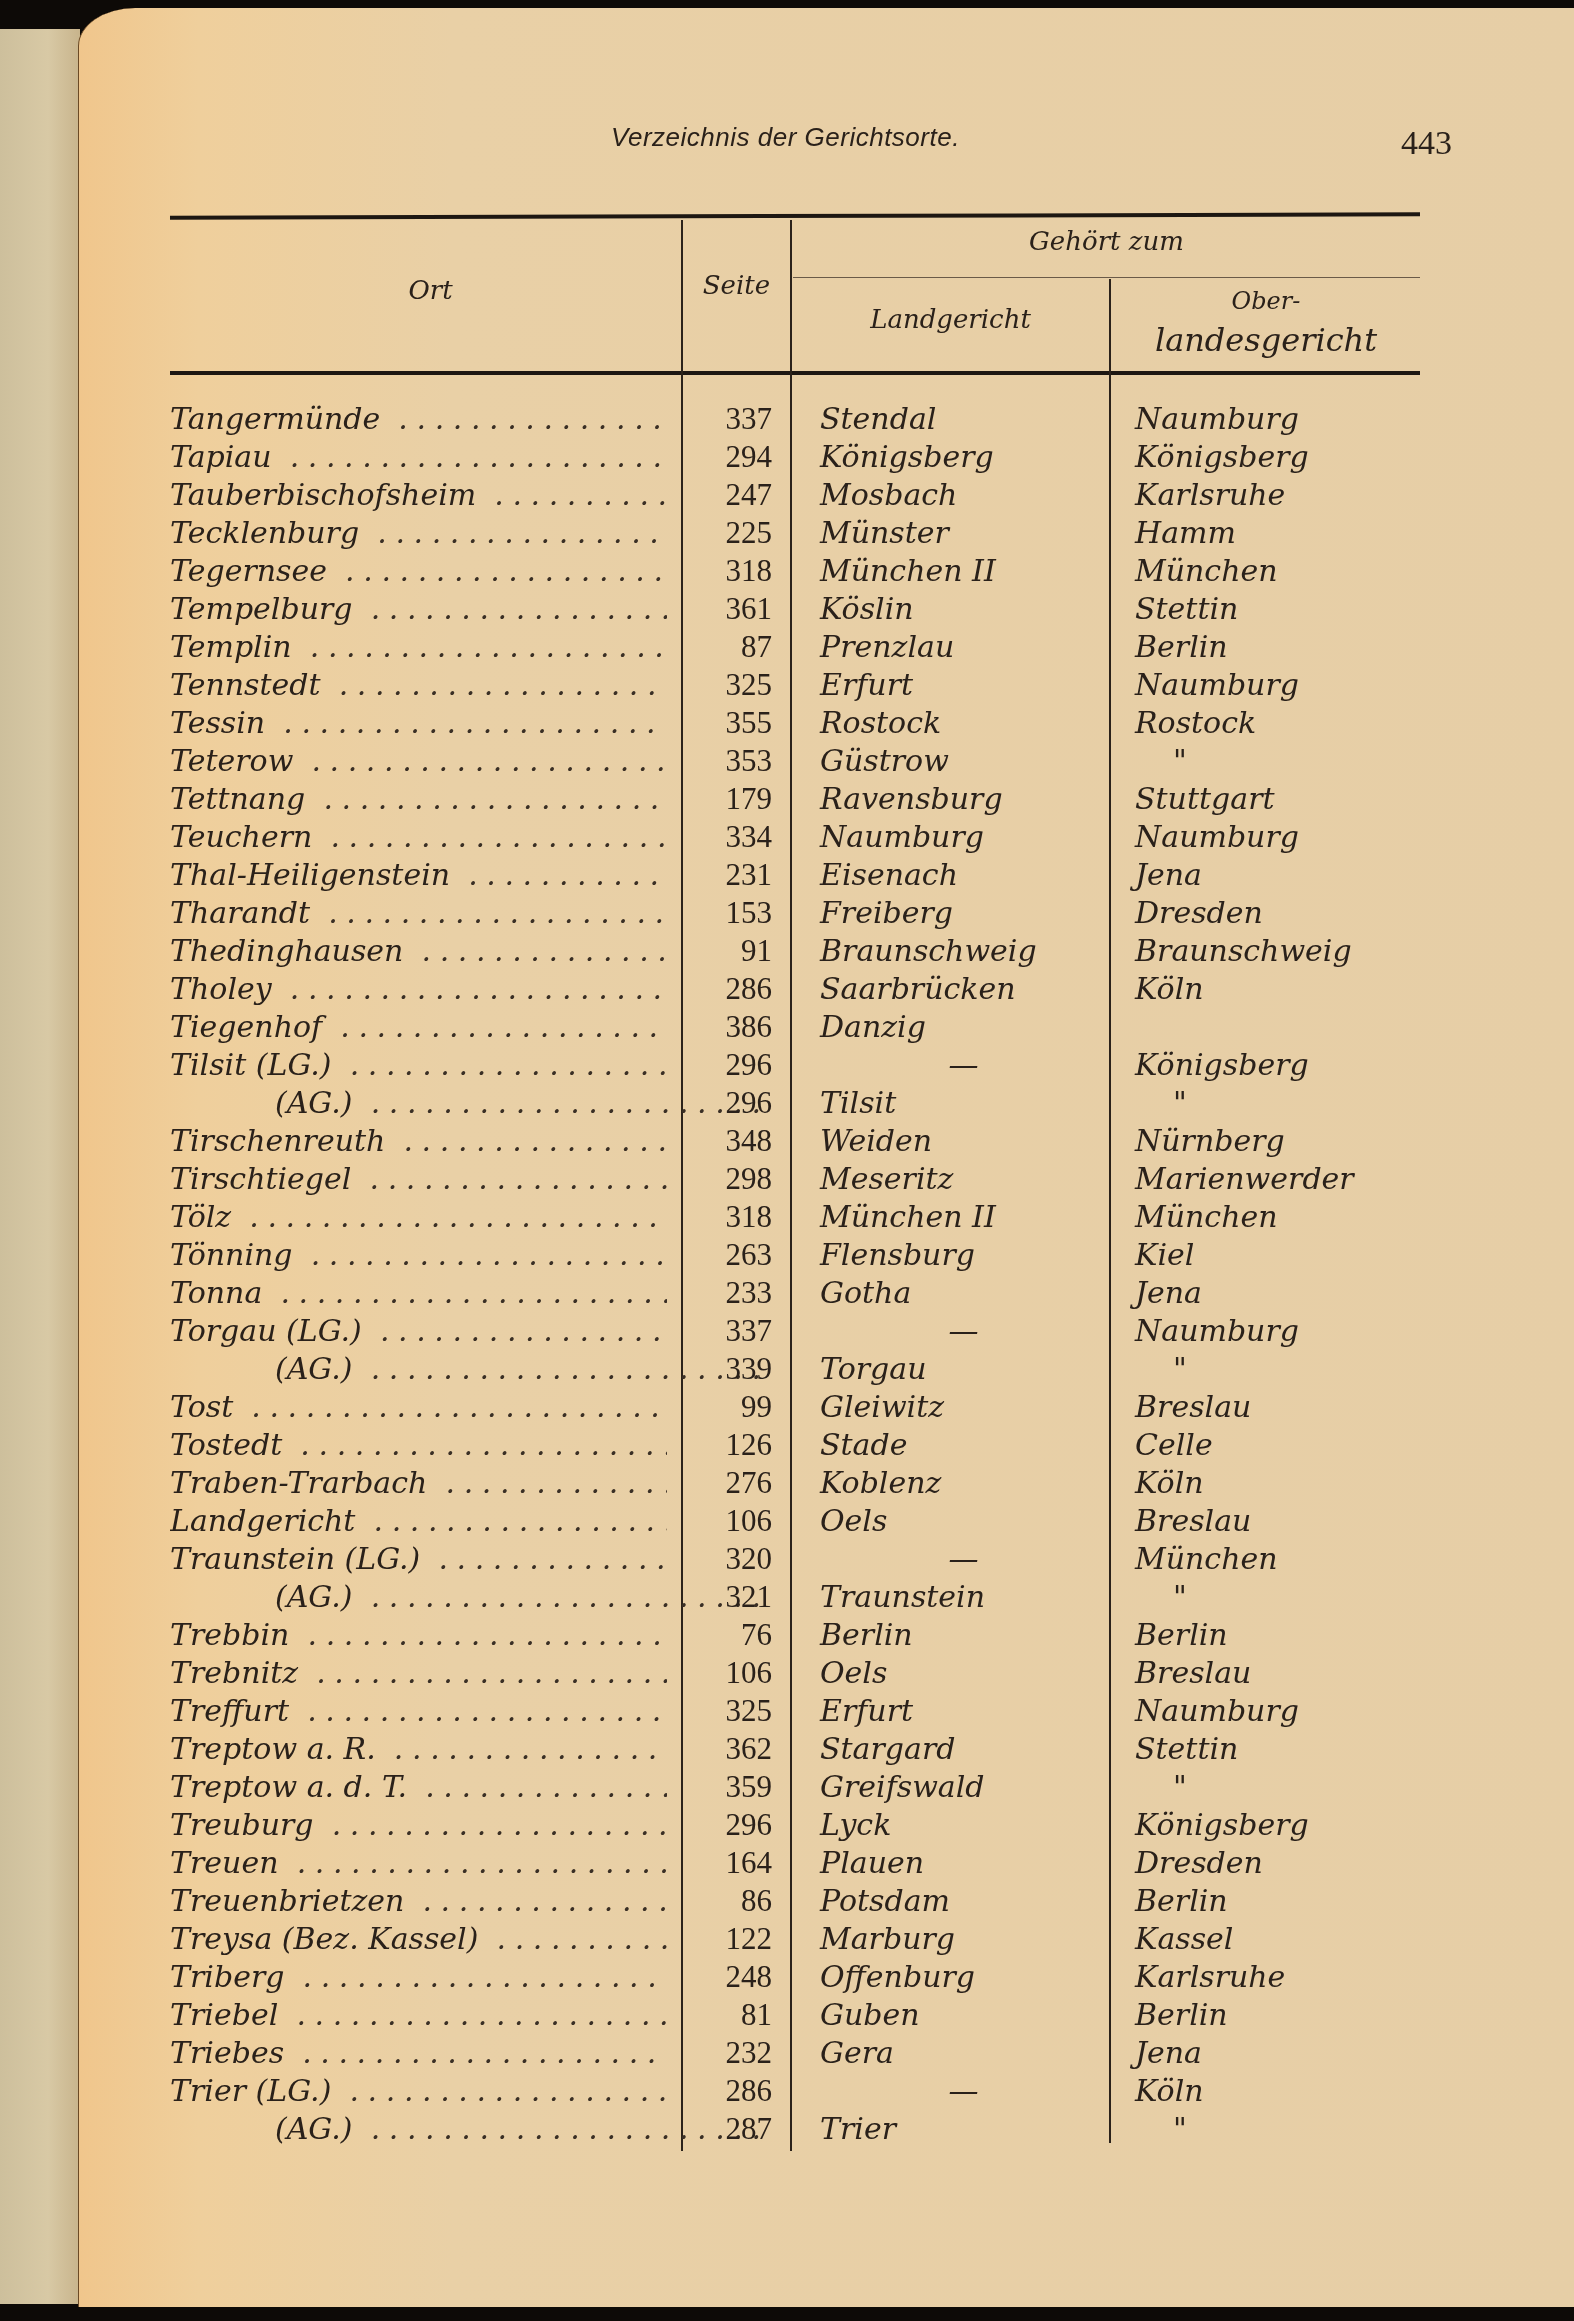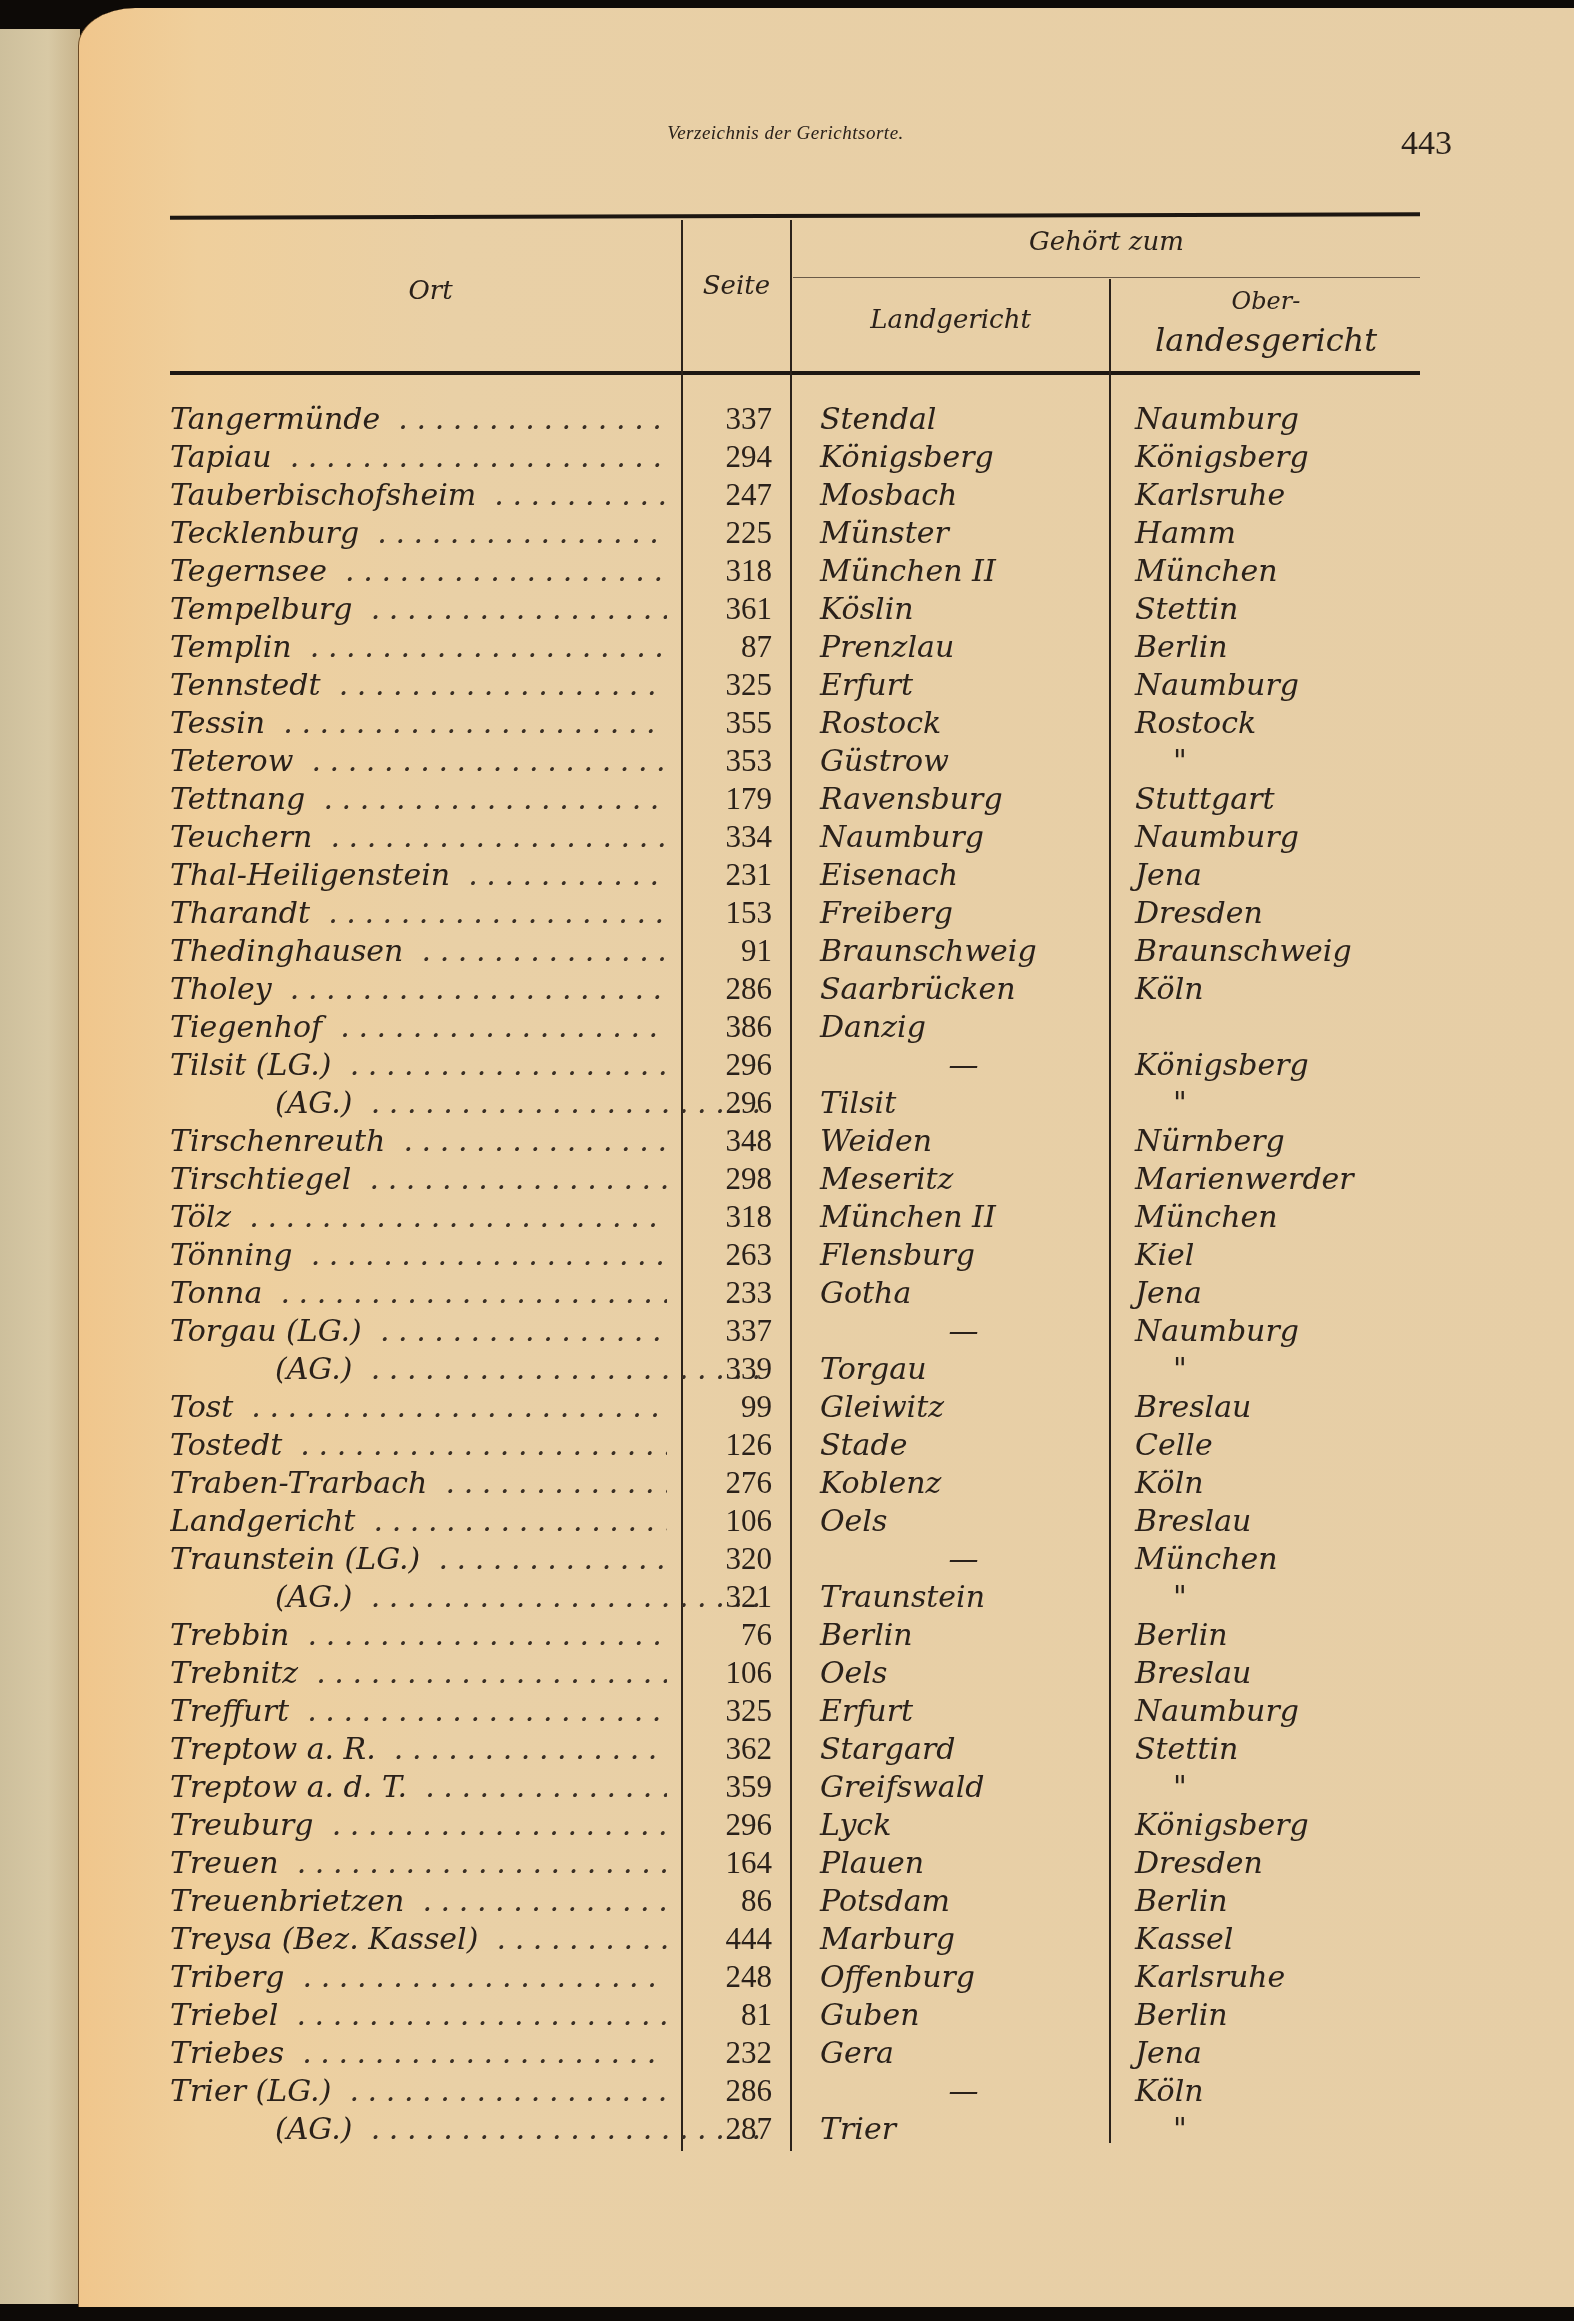--- a/index.html
+++ b/index.html
@@ -16,21 +16,21 @@
     border-radius:0 0 0 0;
   }
   .page {
     position:absolute; left:78px; top:7.6px; width:1496px; height:2299px;
     background:linear-gradient(90deg,#f0c68c 0%,#efcf9c 8%,#e9d0a6 25%,#e6cea6 100%);
     border-top-left-radius:57px 38px;
     border-left:1.9px solid #6b4a25;
   }
   .running-head {
     position:absolute; left:585px; top:122px; width:401px;
-    font-family:Liberation Serif, serif; font-size:19px; font-style:italic;
+    font-family:Liberation Sans, sans-serif; font-size:26px; font-style:italic;
     text-align:center; letter-spacing:0.5px;
   }
   .page-number {
     position:absolute; left:1355px; top:124px;
     font-family:"Liberation Serif", serif; font-size:34px;margin-left:46px;
   }
   .rule-top { position:absolute; left:170px; top:214px; width:1250px; height:3.8px; background:#1d1712; transform:rotate(-0.15deg); }
   .rule-mid { position:absolute; left:170px; top:371px; width:1250px; height:3.8px; background:#1d1712; }
   .rule-gehoert { position:absolute; left:793px; top:277px; width:627px; height:1px; background:#6a5a48; }
   .vline { position:absolute; width:1.9px; background:#2b221a; }
@@ -307,21 +307,21 @@
       <div class="olg">Dresden</div>
     </div>
     <div class="row">
       <div class="ort"><span>Treuenbrietzen</span><span class="dots"> ........................................</span></div>
       <div class="seite">86</div>
       <div class="lg">Potsdam</div>
       <div class="olg">Berlin</div>
     </div>
     <div class="row">
       <div class="ort"><span>Treysa (Bez. Kassel)</span><span class="dots"> ........................................</span></div>
-      <div class="seite">444</div>
+      <div class="seite">122</div>
       <div class="lg">Marburg</div>
       <div class="olg">Kassel</div>
     </div>
     <div class="row">
       <div class="ort"><span>Triberg</span><span class="dots"> ........................................</span></div>
       <div class="seite">248</div>
       <div class="lg">Offenburg</div>
       <div class="olg">Karlsruhe</div>
     </div>
     <div class="row">

